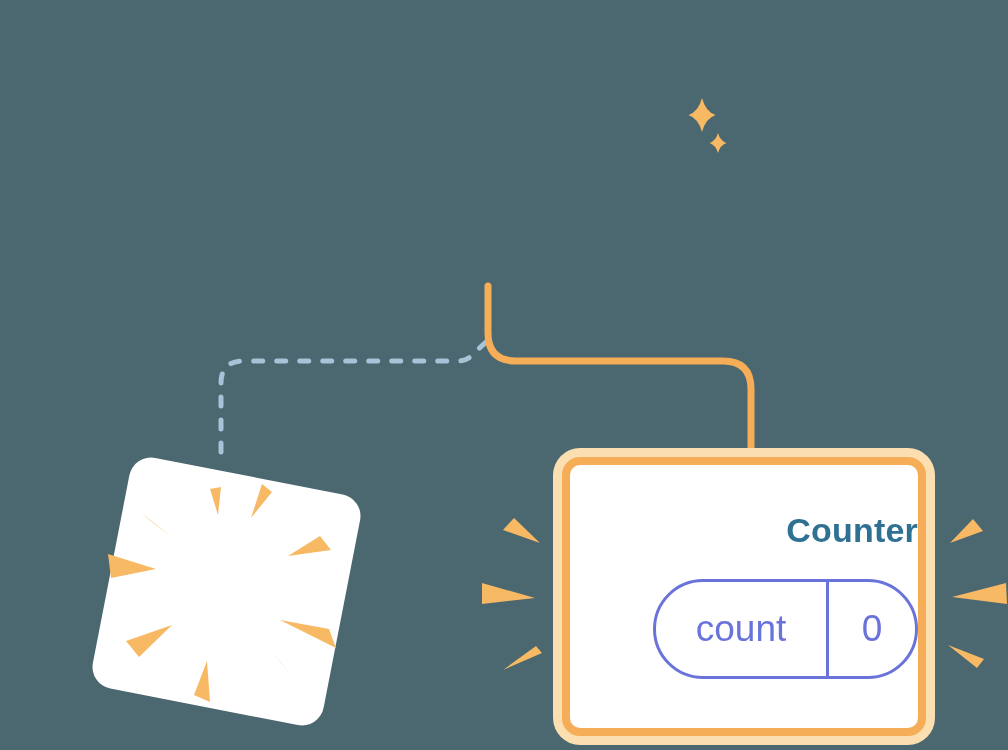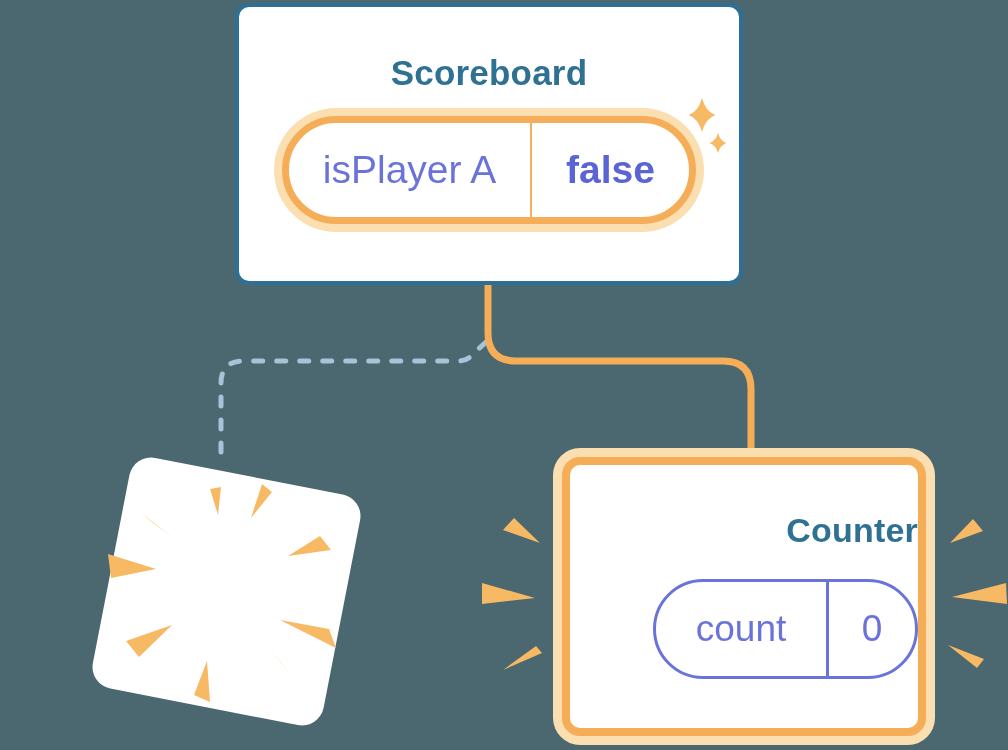--- a/index.html
+++ b/index.html
@@ -79,28 +79,20 @@
 <body>
 
 <div class="stage">
 
   <svg class="layer layer-connectors" viewBox="0 0 1008 750">
     <path class="connector-dashed" d="M486 342 L471 356 Q466 361 458 361 L244 361 Q221 361 221 383 L221 461"></path>
     <path class="connector-solid" d="M488 286 L488 333 Q488 361 516 361 L723 361 Q751 361 751 389 L751 456"></path>
   </svg>
 
   <div class="layer layer-cards">
-    <div class="card-scoreboard">
-      <div class="card-title">Scoreboard</div>
-      <div class="state-pill">
-        <div class="cell cell-key">isPlayer A</div>
-        <div class="divider"></div>
-        <div class="cell cell-value">false</div>
-      </div>
-    </div>
 
     <div class="poof-card"></div>
 
     <div class="card-counter">
       <div class="card-title">Counter</div>
       <div class="counter-pill">
         <div class="cell cell-key">count</div>
         <div class="divider"></div>
         <div class="cell cell-value">0</div>
       </div>

